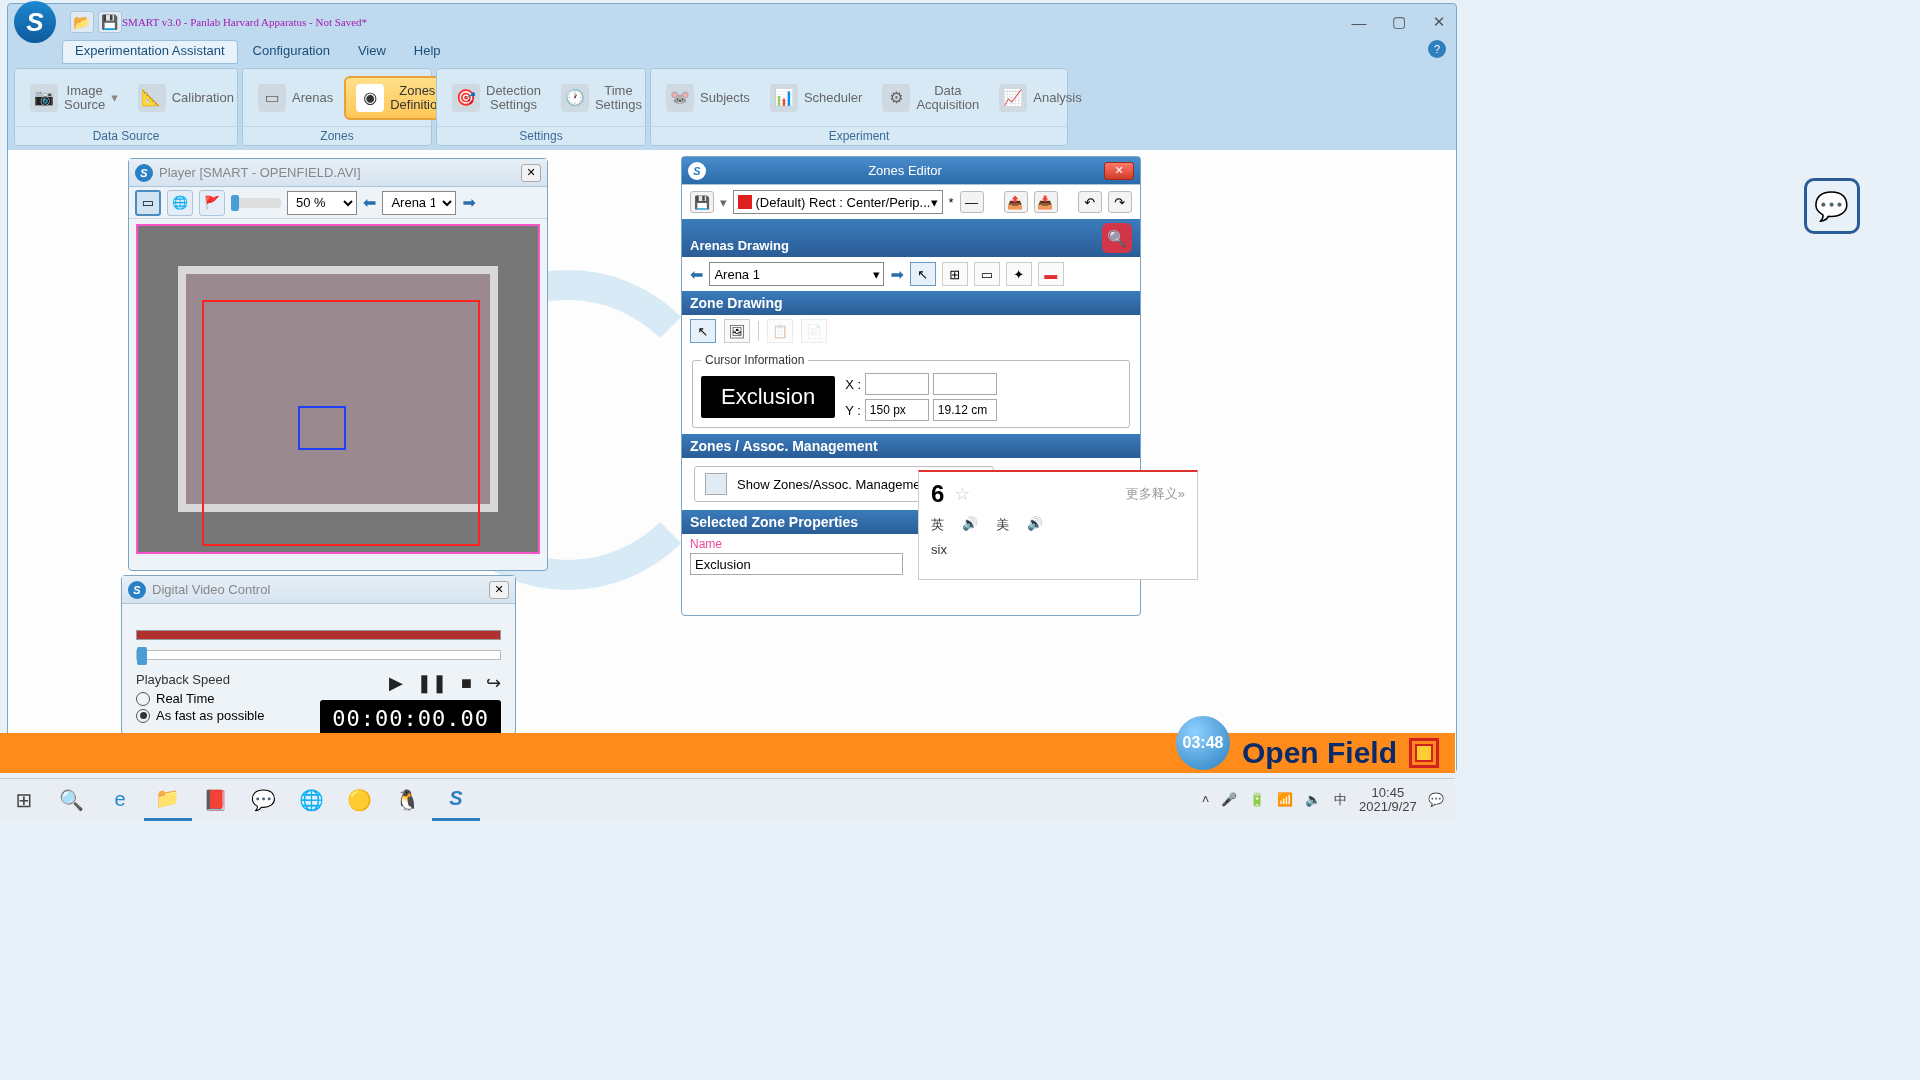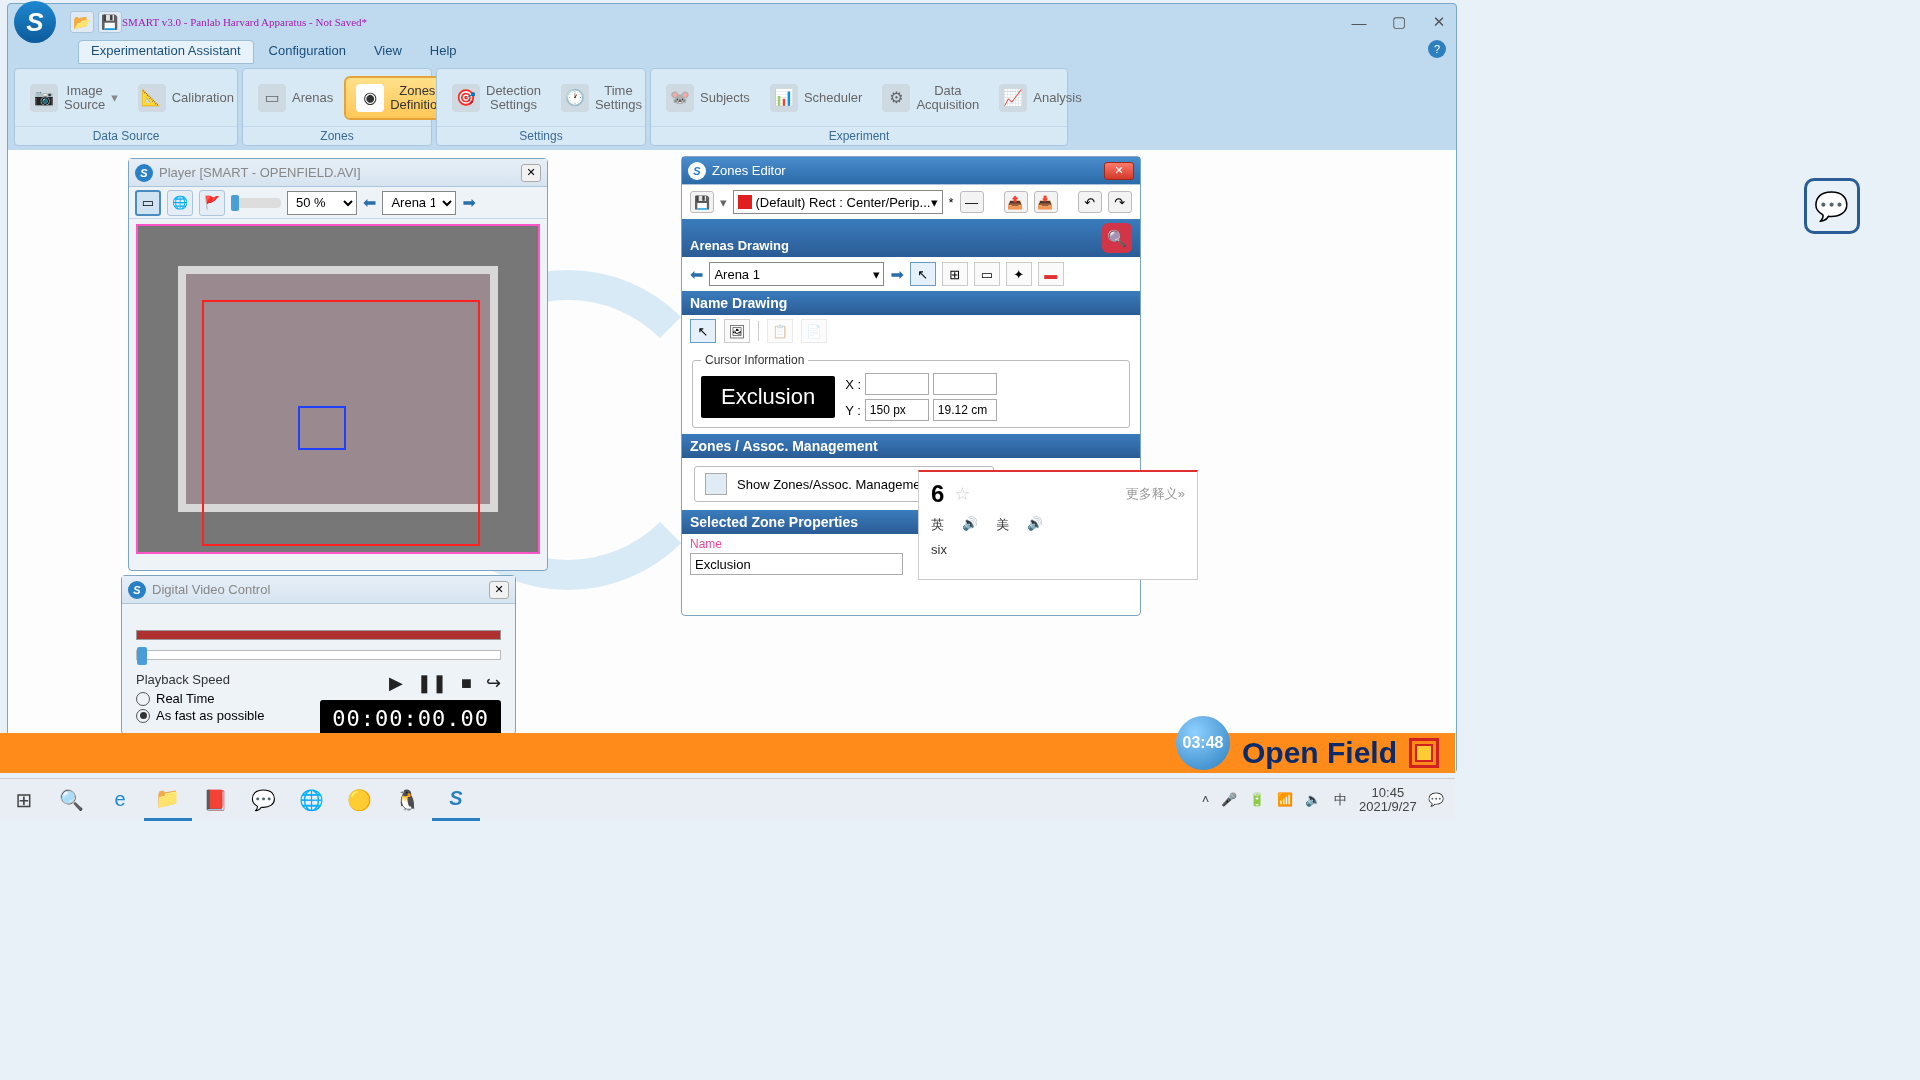--- a/index.html
+++ b/index.html
@@ -5,21 +5,21 @@
 *{box-sizing:border-box;margin:0;padding:0;font-family:"Segoe UI",Tahoma,sans-serif;font-size:13px;}
 body{background:#e8f0f8;width:1920px;height:1080px;position:relative;overflow:hidden;}
 .app{position:absolute;left:7px;top:3px;width:1450px;height:770px;background:#bfd9ef;border:1px solid #7aa8c9;border-radius:4px;}
 .titlebar{height:36px;display:flex;align-items:center;padding:0 6px;}
 .logo-round{width:42px;height:42px;border-radius:50%;background:linear-gradient(#1e88d0,#0d5a9a);color:#fff;font-weight:bold;font-size:26px;display:flex;align-items:center;justify-content:center;margin-right:8px;font-style:italic;}
 .titlebar .qat{display:flex;gap:4px;margin-left:6px;}
 .qat-btn{width:24px;height:22px;background:#dfeaf5;border:1px solid #aac5dc;border-radius:3px;display:flex;align-items:center;justify-content:center;font-size:14px;}
 .title-txt{flex:1;text-align:left;color:#a21caf;font-family:"Times New Roman",serif;font-size:11px;}
 .win-ctrl{display:flex;gap:18px;color:#555;}
 .win-ctrl span{width:22px;height:22px;display:flex;align-items:center;justify-content:center;font-size:15px;cursor:pointer;}
-.menubar{height:24px;display:flex;padding-left:70px;gap:2px;}
+.menubar{height:24px;display:flex;padding-left:54px;gap:2px;}
 .menubar .mtab{padding:2px 12px;border:1px solid transparent;border-radius:4px 4px 0 0;color:#1a4f7a;}
 .menubar .mtab.active{background:#e7f2fb;border-color:#9cbfd9;}
 .help-bubble{margin-left:auto;margin-right:10px;width:18px;height:18px;border-radius:50%;background:#2e7fbd;color:#fff;font-size:11px;display:flex;align-items:center;justify-content:center;}
 .ribbon{height:86px;display:flex;gap:4px;padding:4px 6px;}
 .rgrp{background:#d8e9f6;border:1px solid #a9c8de;border-radius:4px;display:flex;flex-direction:column;}
 .rgrp .items{flex:1;display:flex;align-items:center;padding:4px 6px;gap:2px;}
 .rgrp .lbl{text-align:center;color:#3a6b95;font-size:12px;padding:2px 0;border-top:1px solid #c2d8ea;}
 .rbtn{display:flex;align-items:center;gap:6px;padding:6px 8px;border:1px solid transparent;border-radius:4px;color:#666;}
 .rbtn.sel{background:linear-gradient(#ffe08a,#ffc758);border:2px solid #e7a337;color:#333;border-radius:6px;padding:6px 10px;}
 .ricon{width:28px;height:28px;background:#cfd9e2;border-radius:4px;display:flex;align-items:center;justify-content:center;font-size:16px;}
@@ -60,21 +60,21 @@
 .radio-row{display:flex;align-items:center;gap:6px;font-size:13px;margin:2px 0;}
 .radio{width:14px;height:14px;border:1px solid #555;border-radius:50%;display:inline-flex;align-items:center;justify-content:center;}
 .radio.checked::after{content:"";width:7px;height:7px;background:#333;border-radius:50%;}
 .controls{display:flex;gap:14px;align-items:center;margin-left:10px;}
 .ctrlbtn{font-size:18px;color:#222;}
 .counter{background:#000;color:#fff;font-family:monospace;font-size:22px;padding:6px 12px;border-radius:3px;letter-spacing:1px;}
 
 
 .zedit{left:673px;top:6px;width:460px;height:460px;background:#fff;}
 .zedit .phead{background:linear-gradient(#4a8dcd,#2a6aa8);}
-.zedit .phead .ptxt{color:#fff;}
+.zedit .phead .ptxt{color:#fff;text-align:center;}
 .zedit .pclose{background:linear-gradient(#ff7a6a,#d13a2a);color:#fff;border:1px solid #a02a1a;width:30px;}
 .zsection{background:linear-gradient(#3b7cbd,#2a5c95);color:#fff;font-weight:bold;padding:4px 8px;font-size:14px;}
 .zrow{display:flex;align-items:center;padding:5px 8px;gap:6px;}
 .zsel{height:24px;border:1px solid #888;background:#fff;padding:0 4px;display:flex;align-items:center;}
 .zsel .sw{width:14px;height:14px;background:#e02020;margin-right:4px;}
 .mini-btn{width:24px;height:22px;border:1px solid #bbb;border-radius:3px;background:#f3f3f3;display:flex;align-items:center;justify-content:center;font-size:13px;}
 .search-badge{width:30px;height:30px;background:#d13547;border-radius:6px;color:#fff;display:flex;align-items:center;justify-content:center;font-size:16px;margin-left:auto;}
 .ztools{display:flex;gap:8px;align-items:center;padding:4px 8px;}
 .ztool{width:26px;height:24px;border:1px solid #ccc;background:#fafafa;display:flex;align-items:center;justify-content:center;font-size:13px;}
 .ztool.sel{border:1px solid #6a9cc6;background:#e5f0fa;}
@@ -312,21 +312,21 @@
             <span>Arena 1</span>
             <span style="margin-left:auto;">▾</span>
           </div>
         <span class="arrow-btn">➡</span>
         <div class="ztool sel">↖</div>
         <div class="ztool">⊞</div>
         <div class="ztool">▭</div>
         <div class="ztool">✦</div>
         <div class="ztool" style="color:#e03030;">▬</div>
       </div>
-      <div class="zsection">Name Drawing</div>
+      <div class="zsection">Zone Drawing</div>
       <div class="ztools">
         <div class="ztool sel">↖</div>
         <div class="ztool">🖼</div>
         <div style="width:1px;height:20px;background:#ccc;"></div>
         <div class="ztool" style="opacity:.4;">📋</div>
         <div class="ztool" style="opacity:.4;">📄</div>
       </div>
       <fieldset class="cursor-box">
         <legend>Cursor Information</legend>
         <div class="cursor-row">

